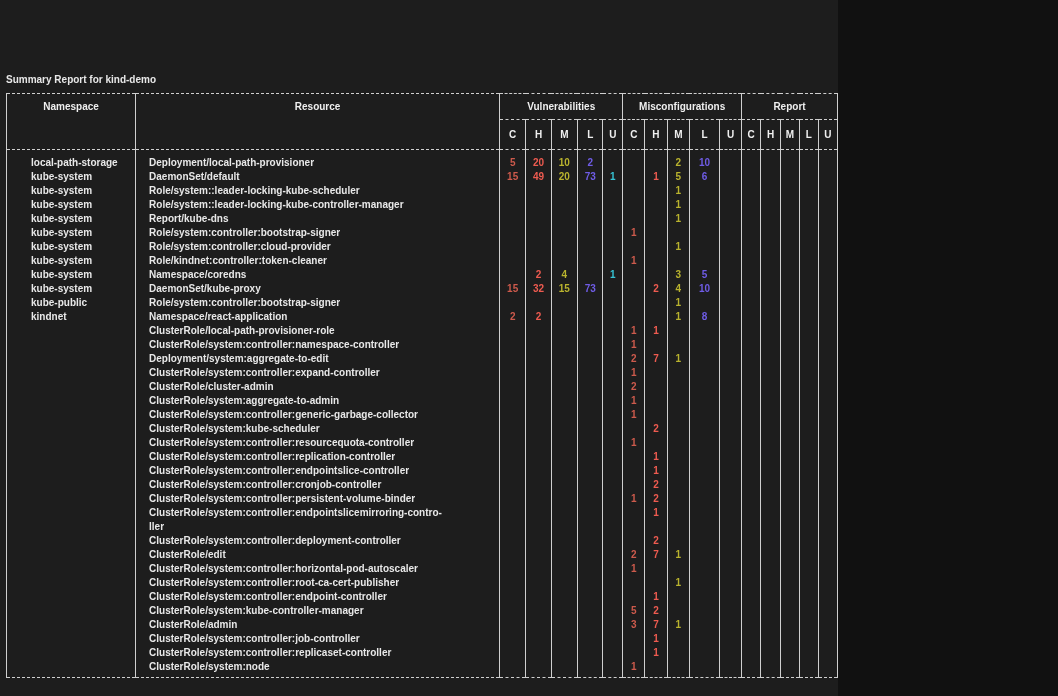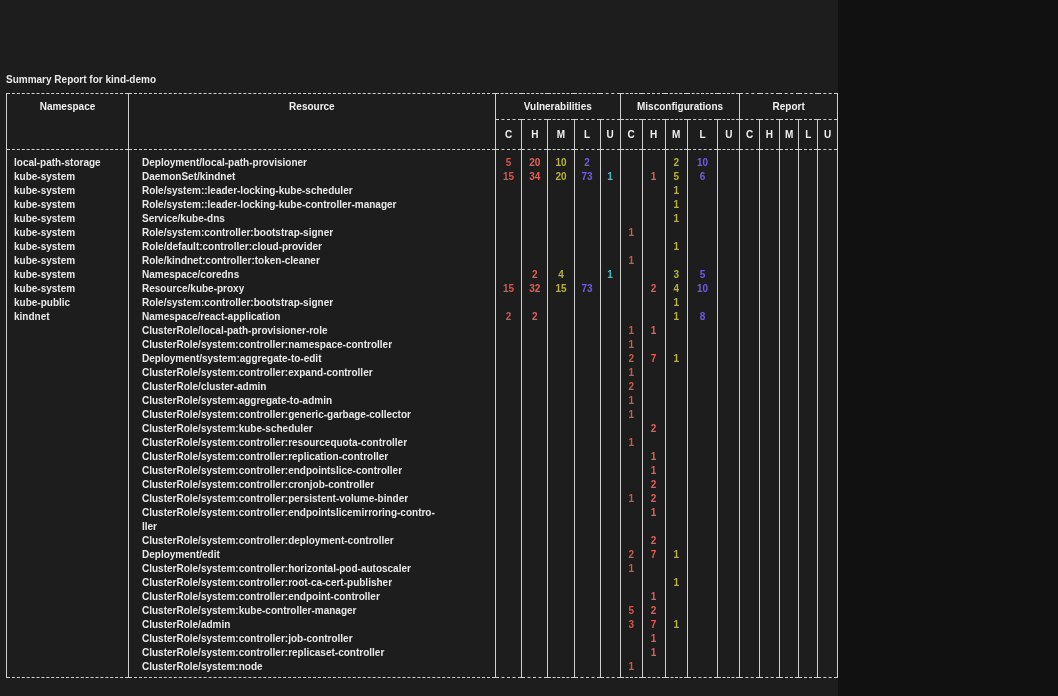--- a/index.html
+++ b/index.html
@@ -27,21 +27,21 @@
   }
   tr.group-row th{height:25px;vertical-align:middle;}
   tr.group-row th.span2{vertical-align:top;padding-top:6px;}
   tr.sub-row th{height:29px;vertical-align:middle;}
   tbody td{
     line-height:14px;height:14px;vertical-align:top;
     font-weight:700;color:#e8e8e8;
   }
   tbody tr:first-child td{padding-top:6px;}
   tbody tr:last-child td{padding-bottom:3px;}
-  td.ns{padding-left:7px;white-space:pre;margin-left:8px;}
+  td.ns{padding-left:24px;white-space:pre;margin-left:8px;}
   td.res{padding-left:13px;white-space:pre-line;}
   td.num{text-align:center;white-space:pre;}
   tr.wrap-row td{height:28px;}
   .sev-c{color:var(--critical);}
   .sev-h{color:var(--high);}
   .sev-m{color:var(--medium);}
   .sev-l{color:var(--low);}
   .sev-u{color:var(--unknown);}
   .legend{margin-top:12px;white-space:pre;}
 </style>
@@ -127,23 +127,23 @@
           <td class="num sev-l">10</td>
           <td class="num sev-u"></td>
           <td class="num sev-c"></td>
           <td class="num sev-h"></td>
           <td class="num sev-m"></td>
           <td class="num sev-l"></td>
           <td class="num sev-u"></td>
         </tr>
         <tr>
           <td class="ns">kube-system</td>
-          <td class="res">DaemonSet/kindnet</td>
+          <td class="res">DaemonSet/default</td>
           <td class="num sev-c">15</td>
-          <td class="num sev-h">34</td>
+          <td class="num sev-h">49</td>
           <td class="num sev-m">20</td>
           <td class="num sev-l">73</td>
           <td class="num sev-u">1</td>
           <td class="num sev-c"></td>
           <td class="num sev-h">1</td>
           <td class="num sev-m">5</td>
           <td class="num sev-l">6</td>
           <td class="num sev-u"></td>
           <td class="num sev-c"></td>
           <td class="num sev-h"></td>
@@ -184,21 +184,21 @@
           <td class="num sev-l"></td>
           <td class="num sev-u"></td>
           <td class="num sev-c"></td>
           <td class="num sev-h"></td>
           <td class="num sev-m"></td>
           <td class="num sev-l"></td>
           <td class="num sev-u"></td>
         </tr>
         <tr>
           <td class="ns">kube-system</td>
-          <td class="res">Service/kube-dns</td>
+          <td class="res">Report/kube-dns</td>
           <td class="num sev-c"></td>
           <td class="num sev-h"></td>
           <td class="num sev-m"></td>
           <td class="num sev-l"></td>
           <td class="num sev-u"></td>
           <td class="num sev-c"></td>
           <td class="num sev-h"></td>
           <td class="num sev-m">1</td>
           <td class="num sev-l"></td>
           <td class="num sev-u"></td>
@@ -222,21 +222,21 @@
           <td class="num sev-l"></td>
           <td class="num sev-u"></td>
           <td class="num sev-c"></td>
           <td class="num sev-h"></td>
           <td class="num sev-m"></td>
           <td class="num sev-l"></td>
           <td class="num sev-u"></td>
         </tr>
         <tr>
           <td class="ns">kube-system</td>
-          <td class="res">Role/default:controller:cloud-provider</td>
+          <td class="res">Role/system:controller:cloud-provider</td>
           <td class="num sev-c"></td>
           <td class="num sev-h"></td>
           <td class="num sev-m"></td>
           <td class="num sev-l"></td>
           <td class="num sev-u"></td>
           <td class="num sev-c"></td>
           <td class="num sev-h"></td>
           <td class="num sev-m">1</td>
           <td class="num sev-l"></td>
           <td class="num sev-u"></td>
@@ -279,21 +279,21 @@
           <td class="num sev-l">5</td>
           <td class="num sev-u"></td>
           <td class="num sev-c"></td>
           <td class="num sev-h"></td>
           <td class="num sev-m"></td>
           <td class="num sev-l"></td>
           <td class="num sev-u"></td>
         </tr>
         <tr>
           <td class="ns">kube-system</td>
-          <td class="res">Resource/kube-proxy</td>
+          <td class="res">DaemonSet/kube-proxy</td>
           <td class="num sev-c">15</td>
           <td class="num sev-h">32</td>
           <td class="num sev-m">15</td>
           <td class="num sev-l">73</td>
           <td class="num sev-u"></td>
           <td class="num sev-c"></td>
           <td class="num sev-h">2</td>
           <td class="num sev-m">4</td>
           <td class="num sev-l">10</td>
           <td class="num sev-u"></td>
@@ -622,21 +622,21 @@
           <td class="num sev-l"></td>
           <td class="num sev-u"></td>
           <td class="num sev-c"></td>
           <td class="num sev-h"></td>
           <td class="num sev-m"></td>
           <td class="num sev-l"></td>
           <td class="num sev-u"></td>
         </tr>
         <tr>
           <td class="ns"></td>
-          <td class="res">Deployment/edit</td>
+          <td class="res">ClusterRole/edit</td>
           <td class="num sev-c"></td>
           <td class="num sev-h"></td>
           <td class="num sev-m"></td>
           <td class="num sev-l"></td>
           <td class="num sev-u"></td>
           <td class="num sev-c">2</td>
           <td class="num sev-h">7</td>
           <td class="num sev-m">1</td>
           <td class="num sev-l"></td>
           <td class="num sev-u"></td>

